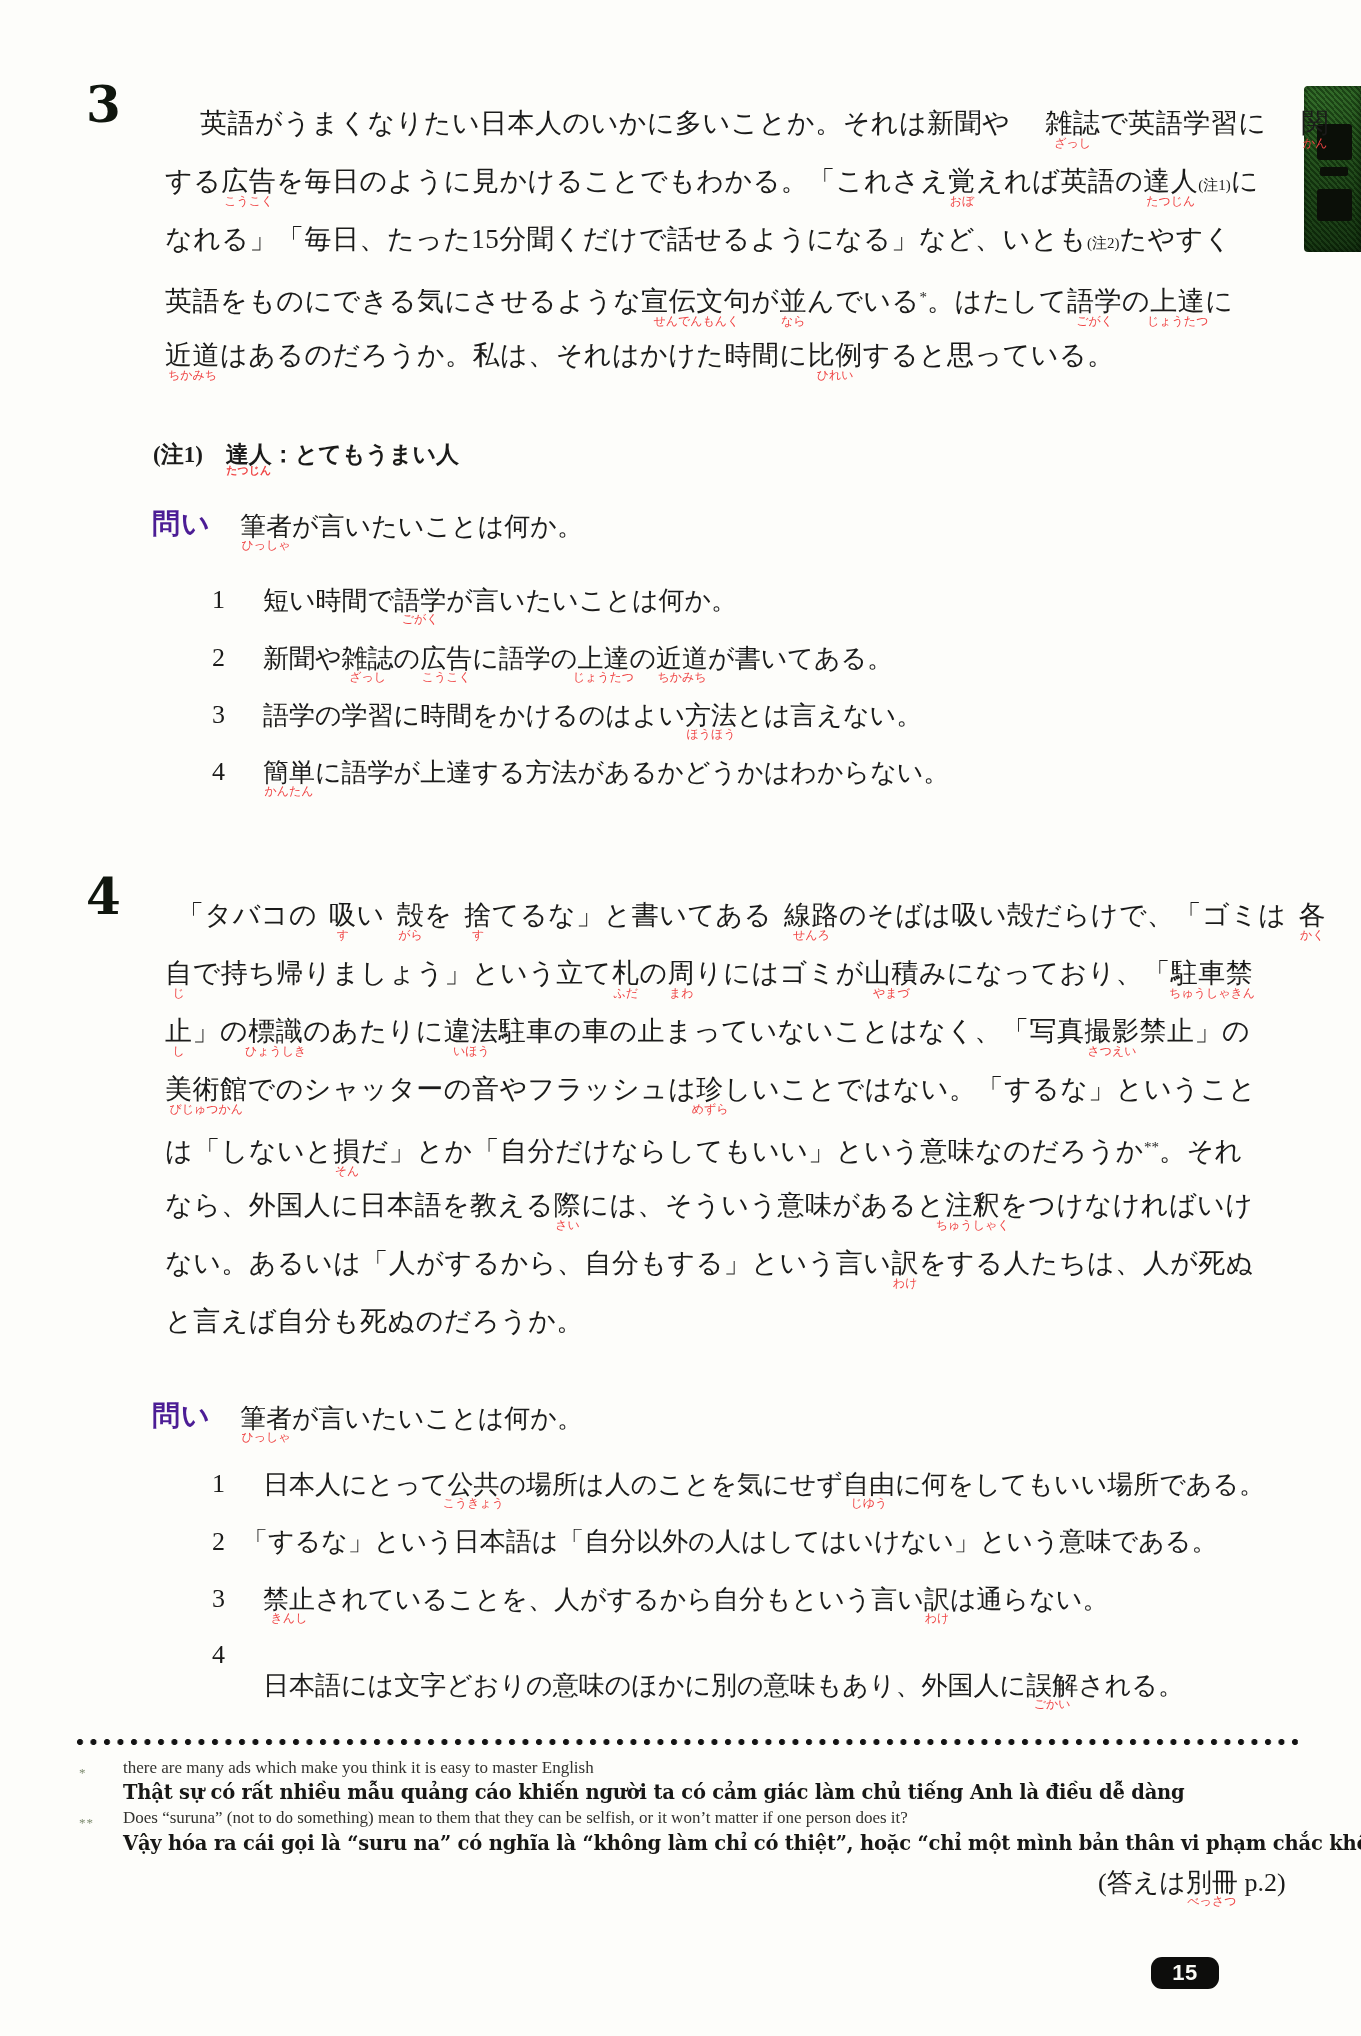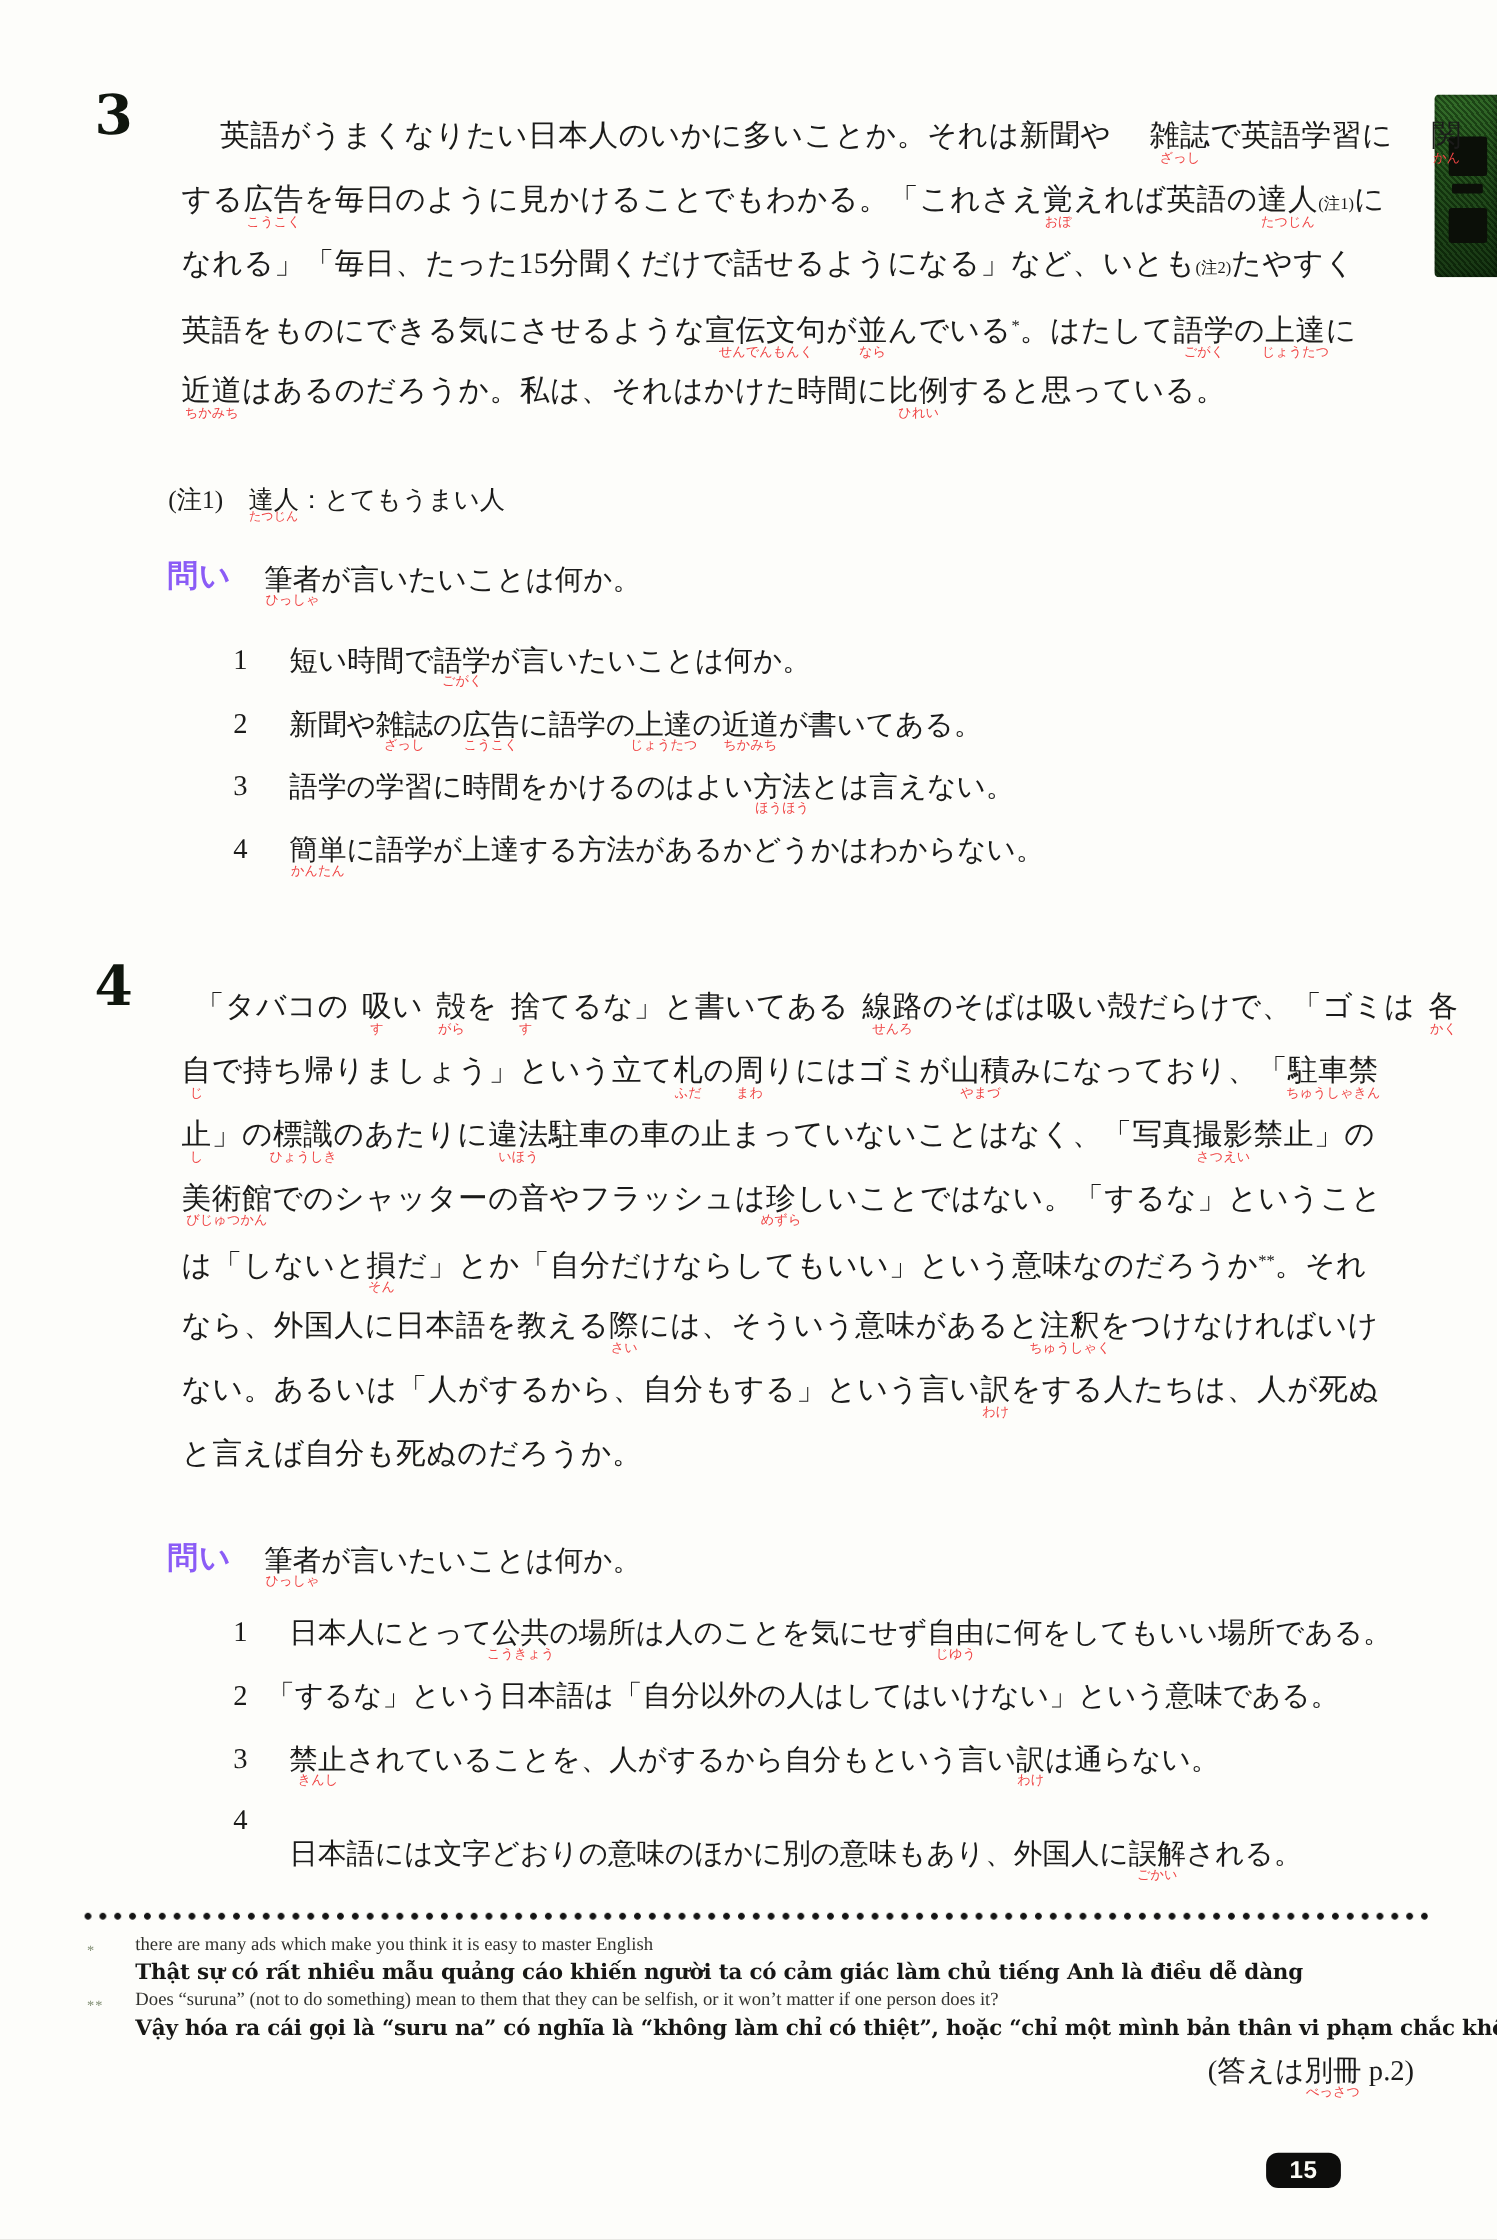--- a/index.html
+++ b/index.html
@@ -28,27 +28,27 @@
   .pline.indent1{text-indent:35px;}
   .pline.indent-sm{text-indent:12px;}
   .seg{position:relative;display:inline-block;line-height:34px;}
   .seg .rt{
     position:absolute;left:50%;top:31px;transform:translateX(-50%);
     font-size:12px;line-height:1;letter-spacing:0;white-space:nowrap;color:#ef4444;
   }
   .noteref{font-size:15px;letter-spacing:0;}
   .supmark{font-size:15px;vertical-align:8px;letter-spacing:0;}
   
-  .note-item{position:absolute;font-size:23px;white-space:nowrap;}
+  .note-item{position:absolute;font-size:23px;white-space:nowrap;font-weight:bold;}
   .note-item .seg .rt{top:27px;font-size:11px;}
   
   .q-label{
     position:absolute;left:152px;
     font-family:"Liberation Sans","DejaVu Sans",sans-serif;
-    font-weight:700;font-size:28px;letter-spacing:1px;color:#8b5cf6;
+    font-weight:700;font-size:28px;letter-spacing:1px;color:#4c1d95;
     white-space:nowrap;line-height:32px;
   }
   .q-prompt{
     position:absolute;left:240px;
     font-size:26px;white-space:nowrap;line-height:32px;
   }
   .q-prompt .seg .rt{top:29px;}
   .opt-num{
     position:absolute;left:212px;
     font-size:26px;line-height:32px;color:#1b1b1a;

